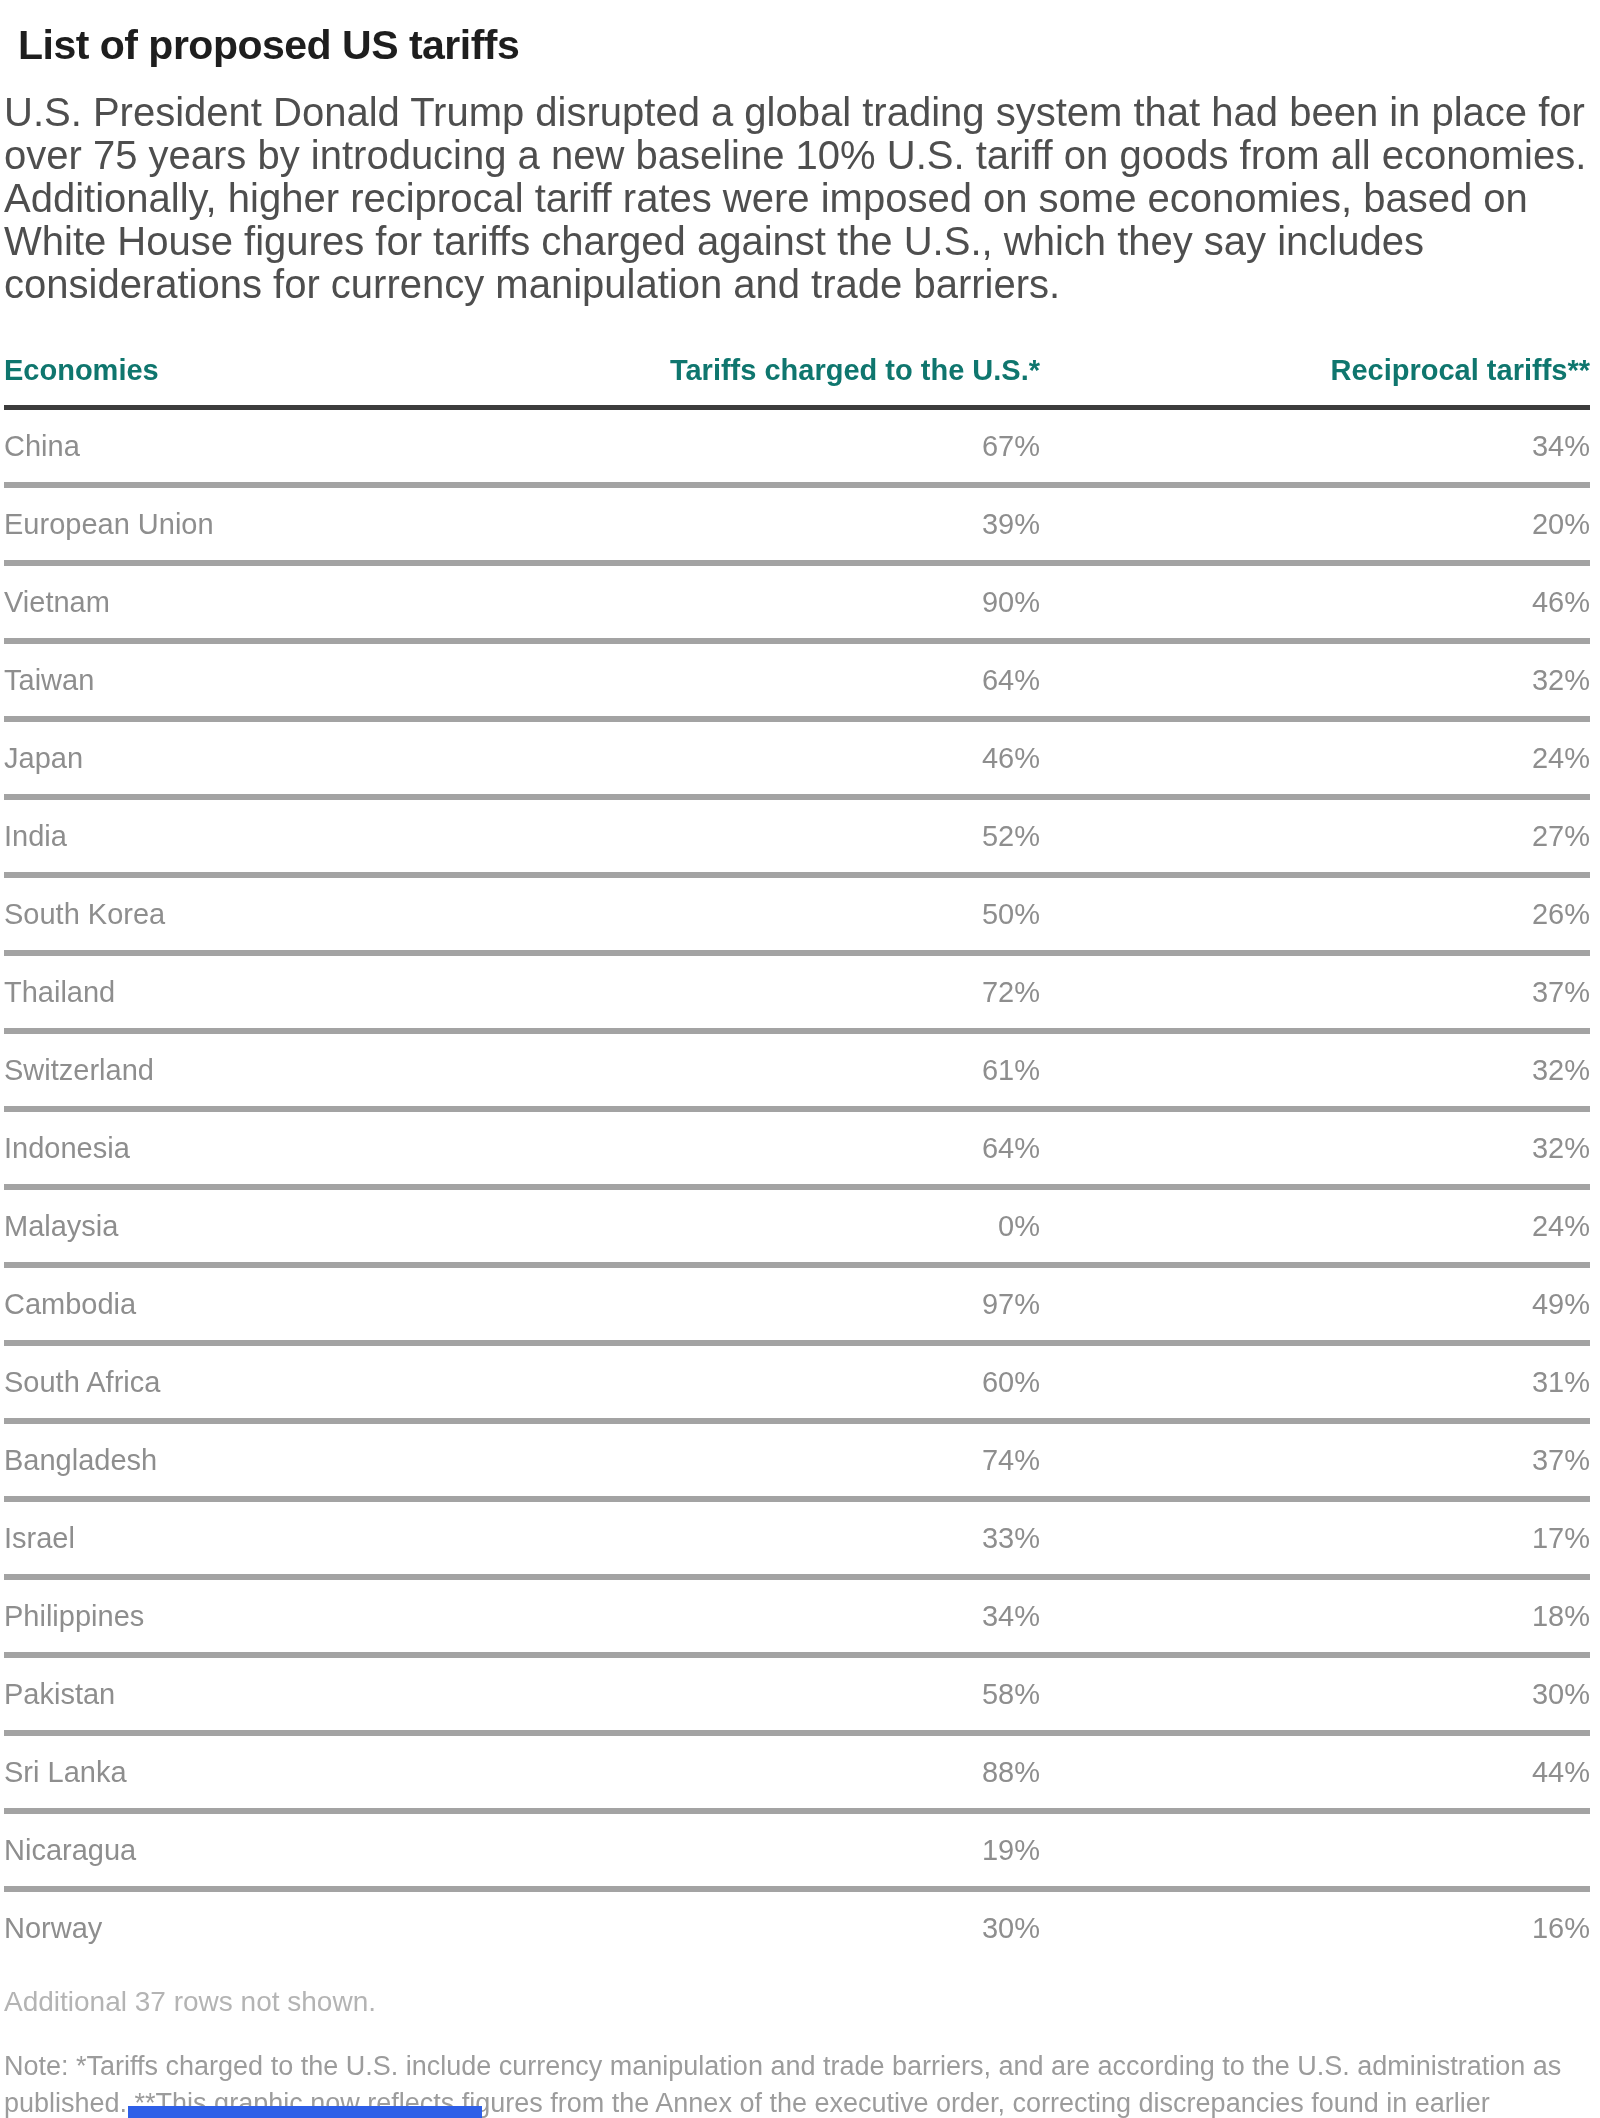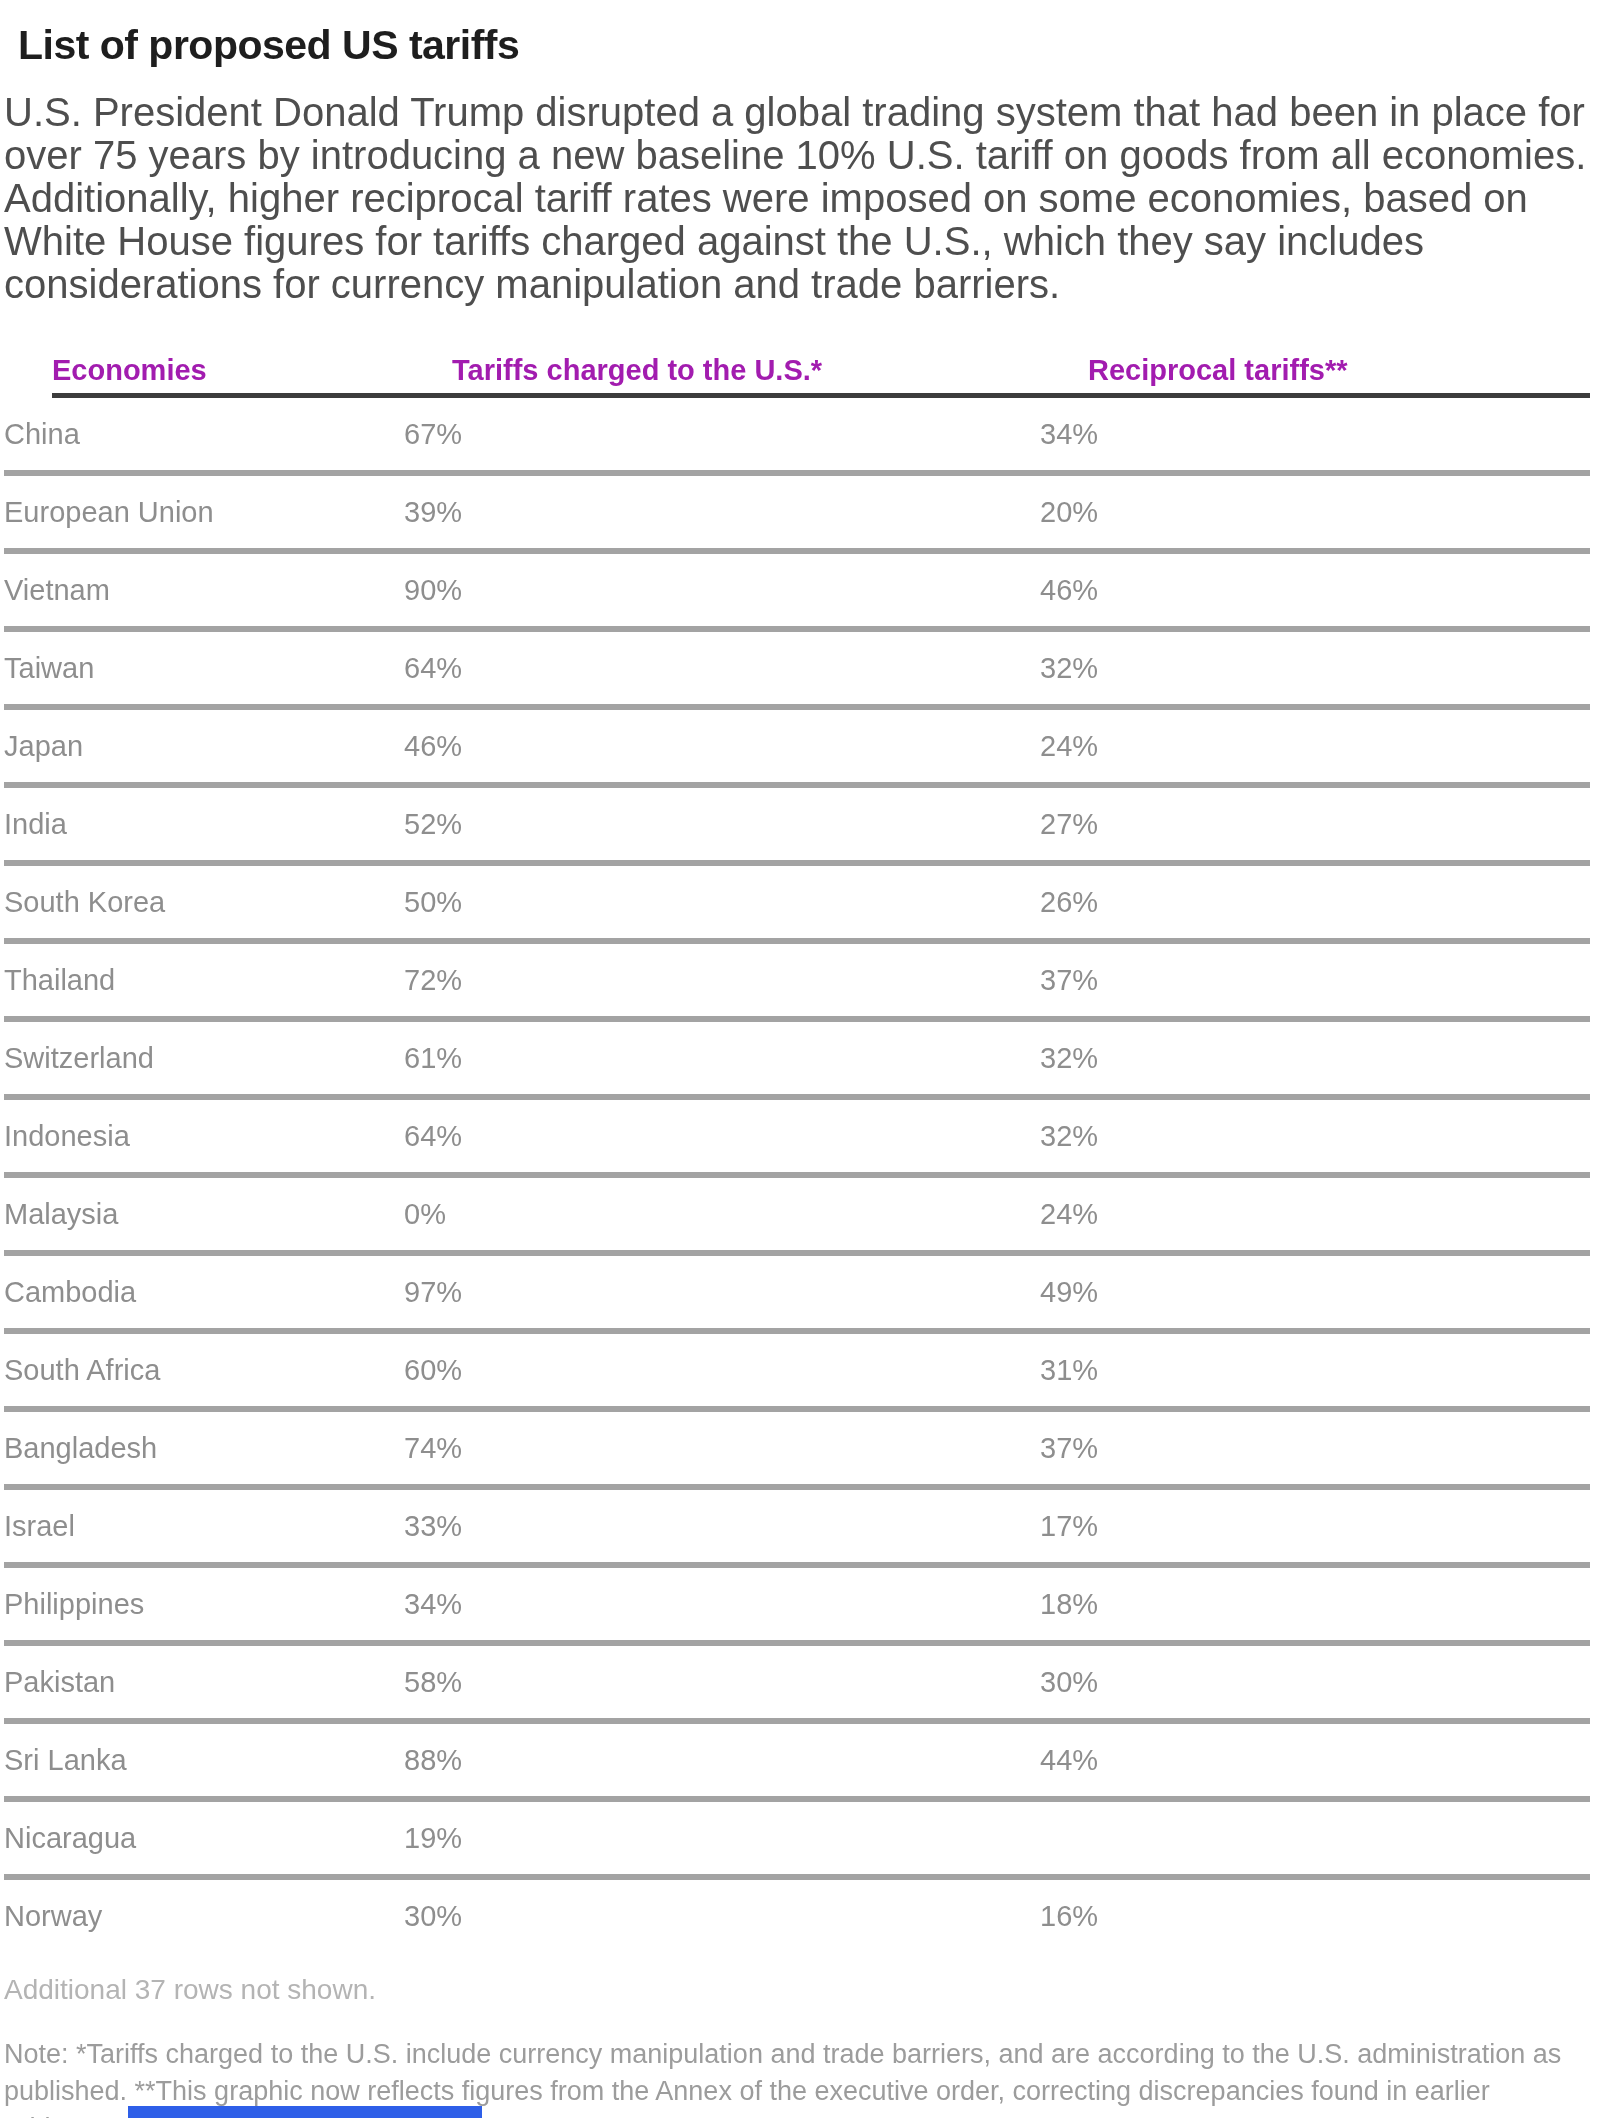--- a/index.html
+++ b/index.html
@@ -32,40 +32,39 @@
     max-width: 1586px;
   }
   .tbl {
     margin-top: 48px;
   }
   .tbl-header {
     display: grid;
     grid-template-columns: 400px 636px 550px;
     font-size: 29px;
     font-weight: 700;
-    color: #a21caf;
-    padding-bottom: 6px;
+    color: #0f766e;
+    padding-bottom: 18px;
     border-bottom: 5px solid #3c3c3c;
-    margin-left: 48px;
   }
   .tbl-row {
     display: grid;
     grid-template-columns: 400px 636px 550px;
     height: 72px;
     line-height: 72px;
     font-size: 29px;
     color: #8e8e8e;
     border-bottom: 6px solid #a3a3a3;
   }
   .tbl-row:last-child {
     border-bottom: none;
     height: 74px;
   }
   .cell-num {
-    text-align: left;
+    text-align: right;
   }
   .more-rows {
     margin-top: 20px;
     font-size: 28px;
     color: #b4b4b4;
   }
   .note {
     margin-top: 30px;
     font-size: 27px;
     line-height: 37px;

